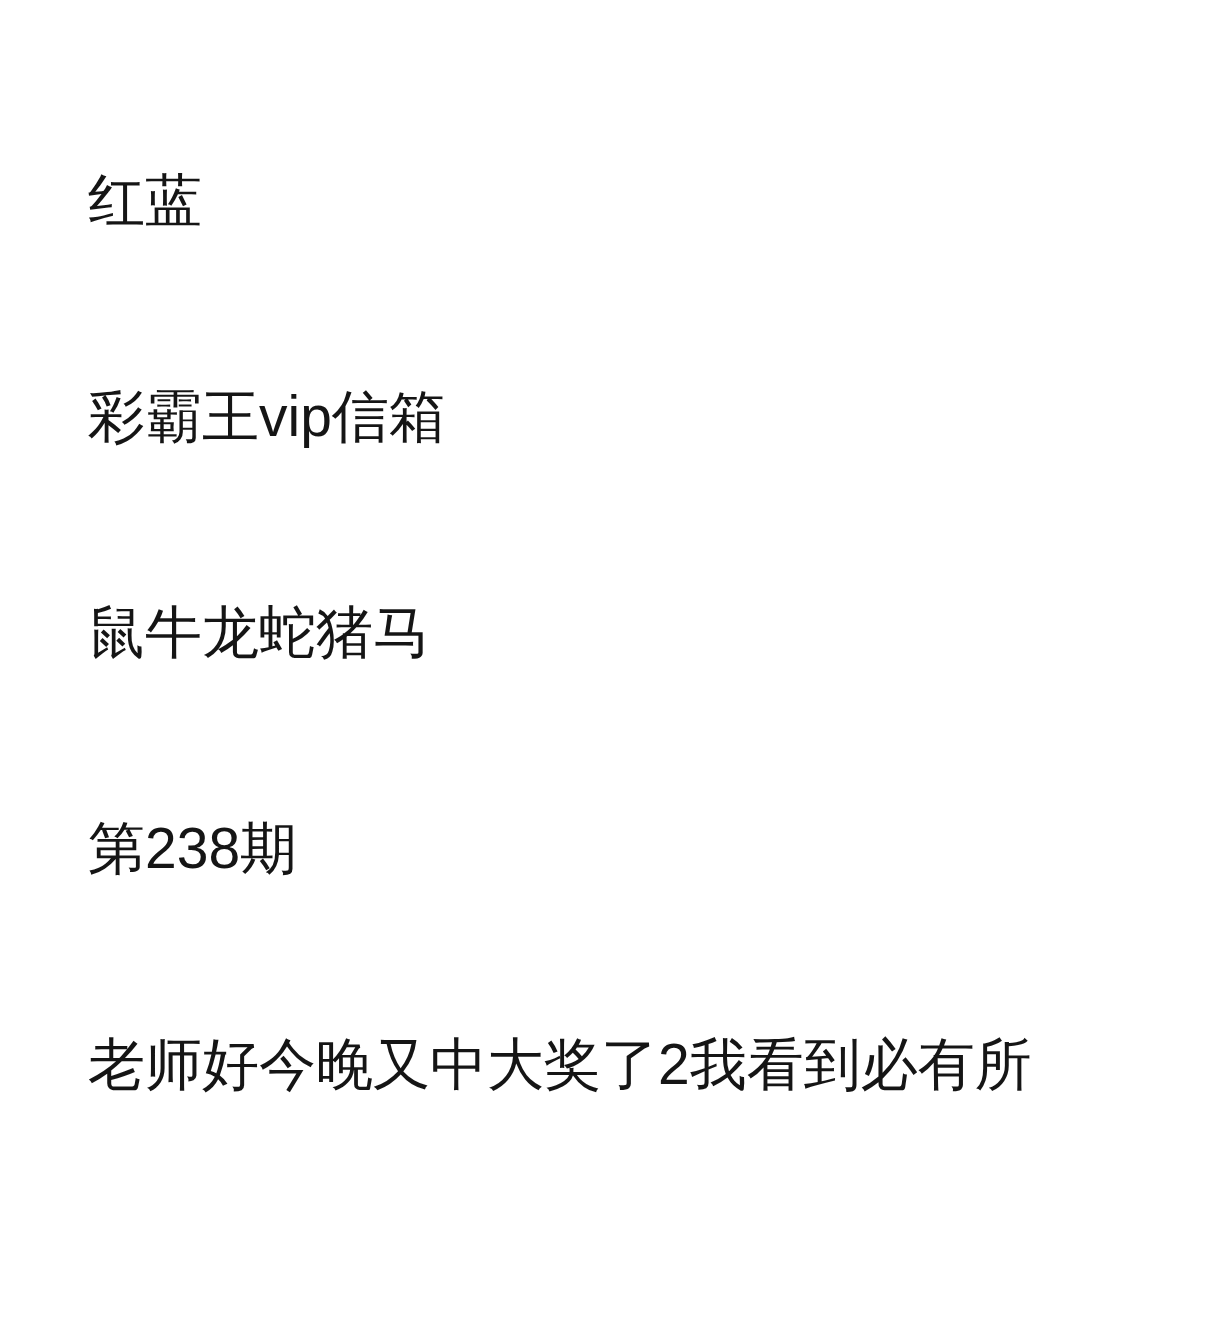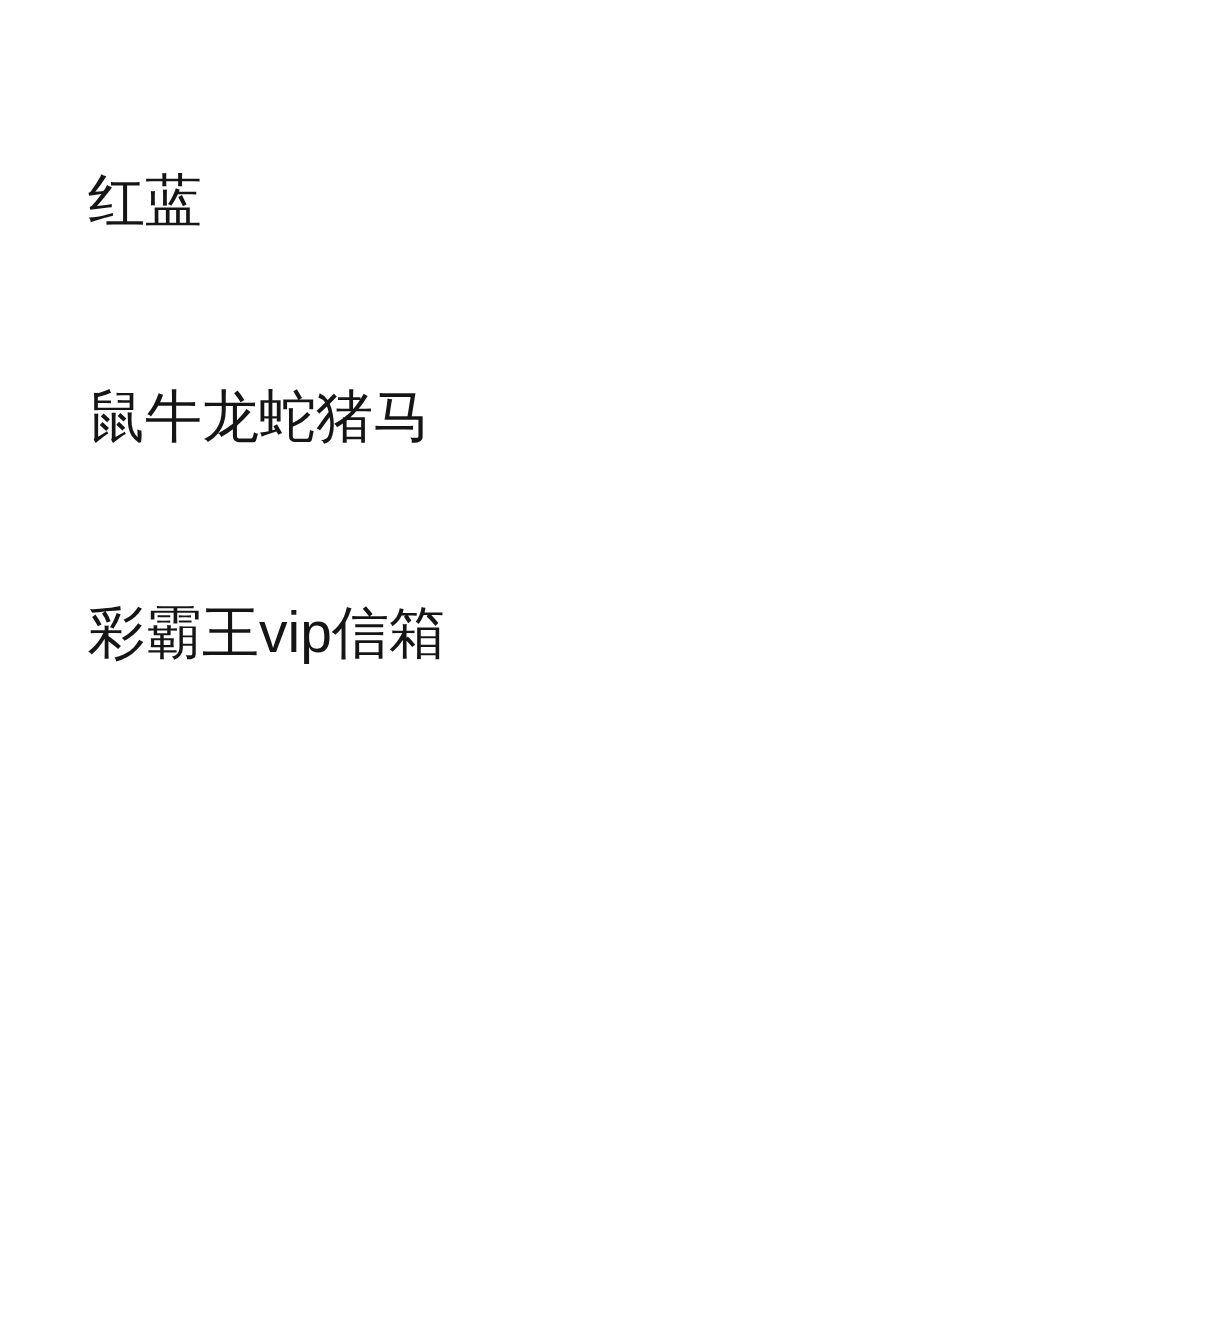--- a/index.html
+++ b/index.html
@@ -34,22 +34,24 @@
     display: block;
     min-height: 72px;
   }
 </style>
 </head>
 <body>
 
 <div class="page">
   <div class="text-block">
     <span class="line">红蓝</span>
+    <span class="line">彩霸王vip信箱</span>
     <span class="line">鼠牛龙蛇猪马</span>
-    <span class="line">彩霸王vip信箱</span>
+    <span class="line">第238期</span>
+    <span class="line">老师好今晚又中大奖了2我看到必有所</span>
     
     
     
     
     
     
     
     
     
     

